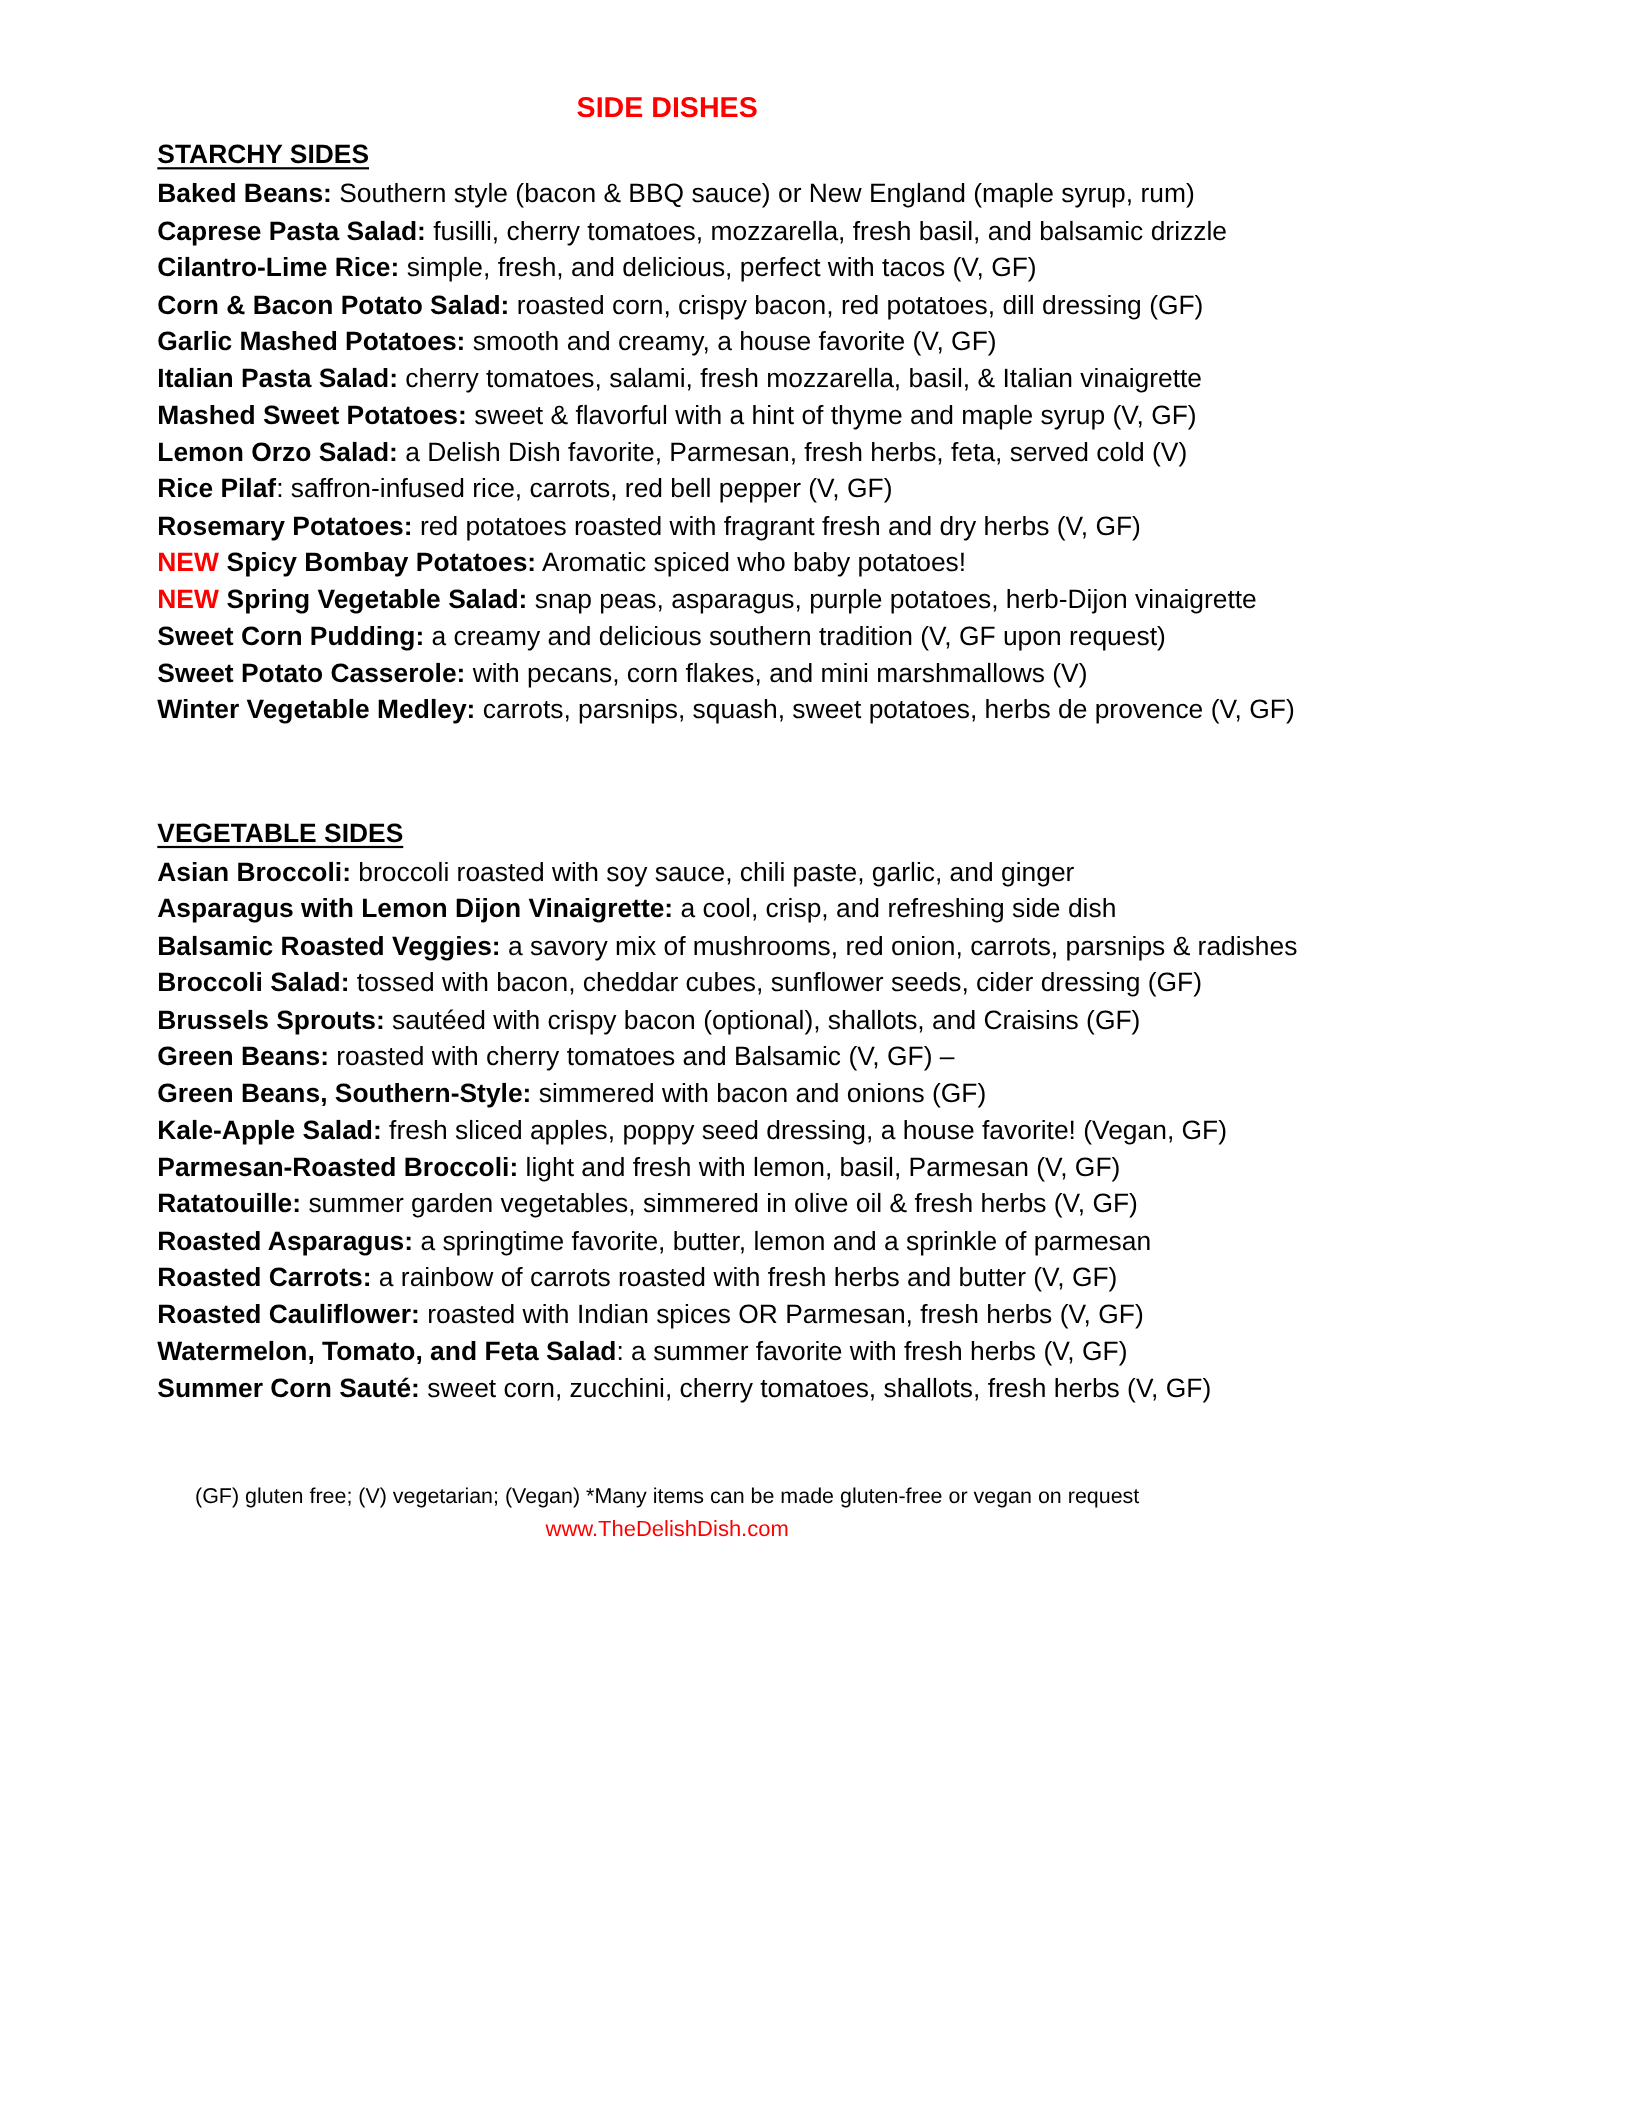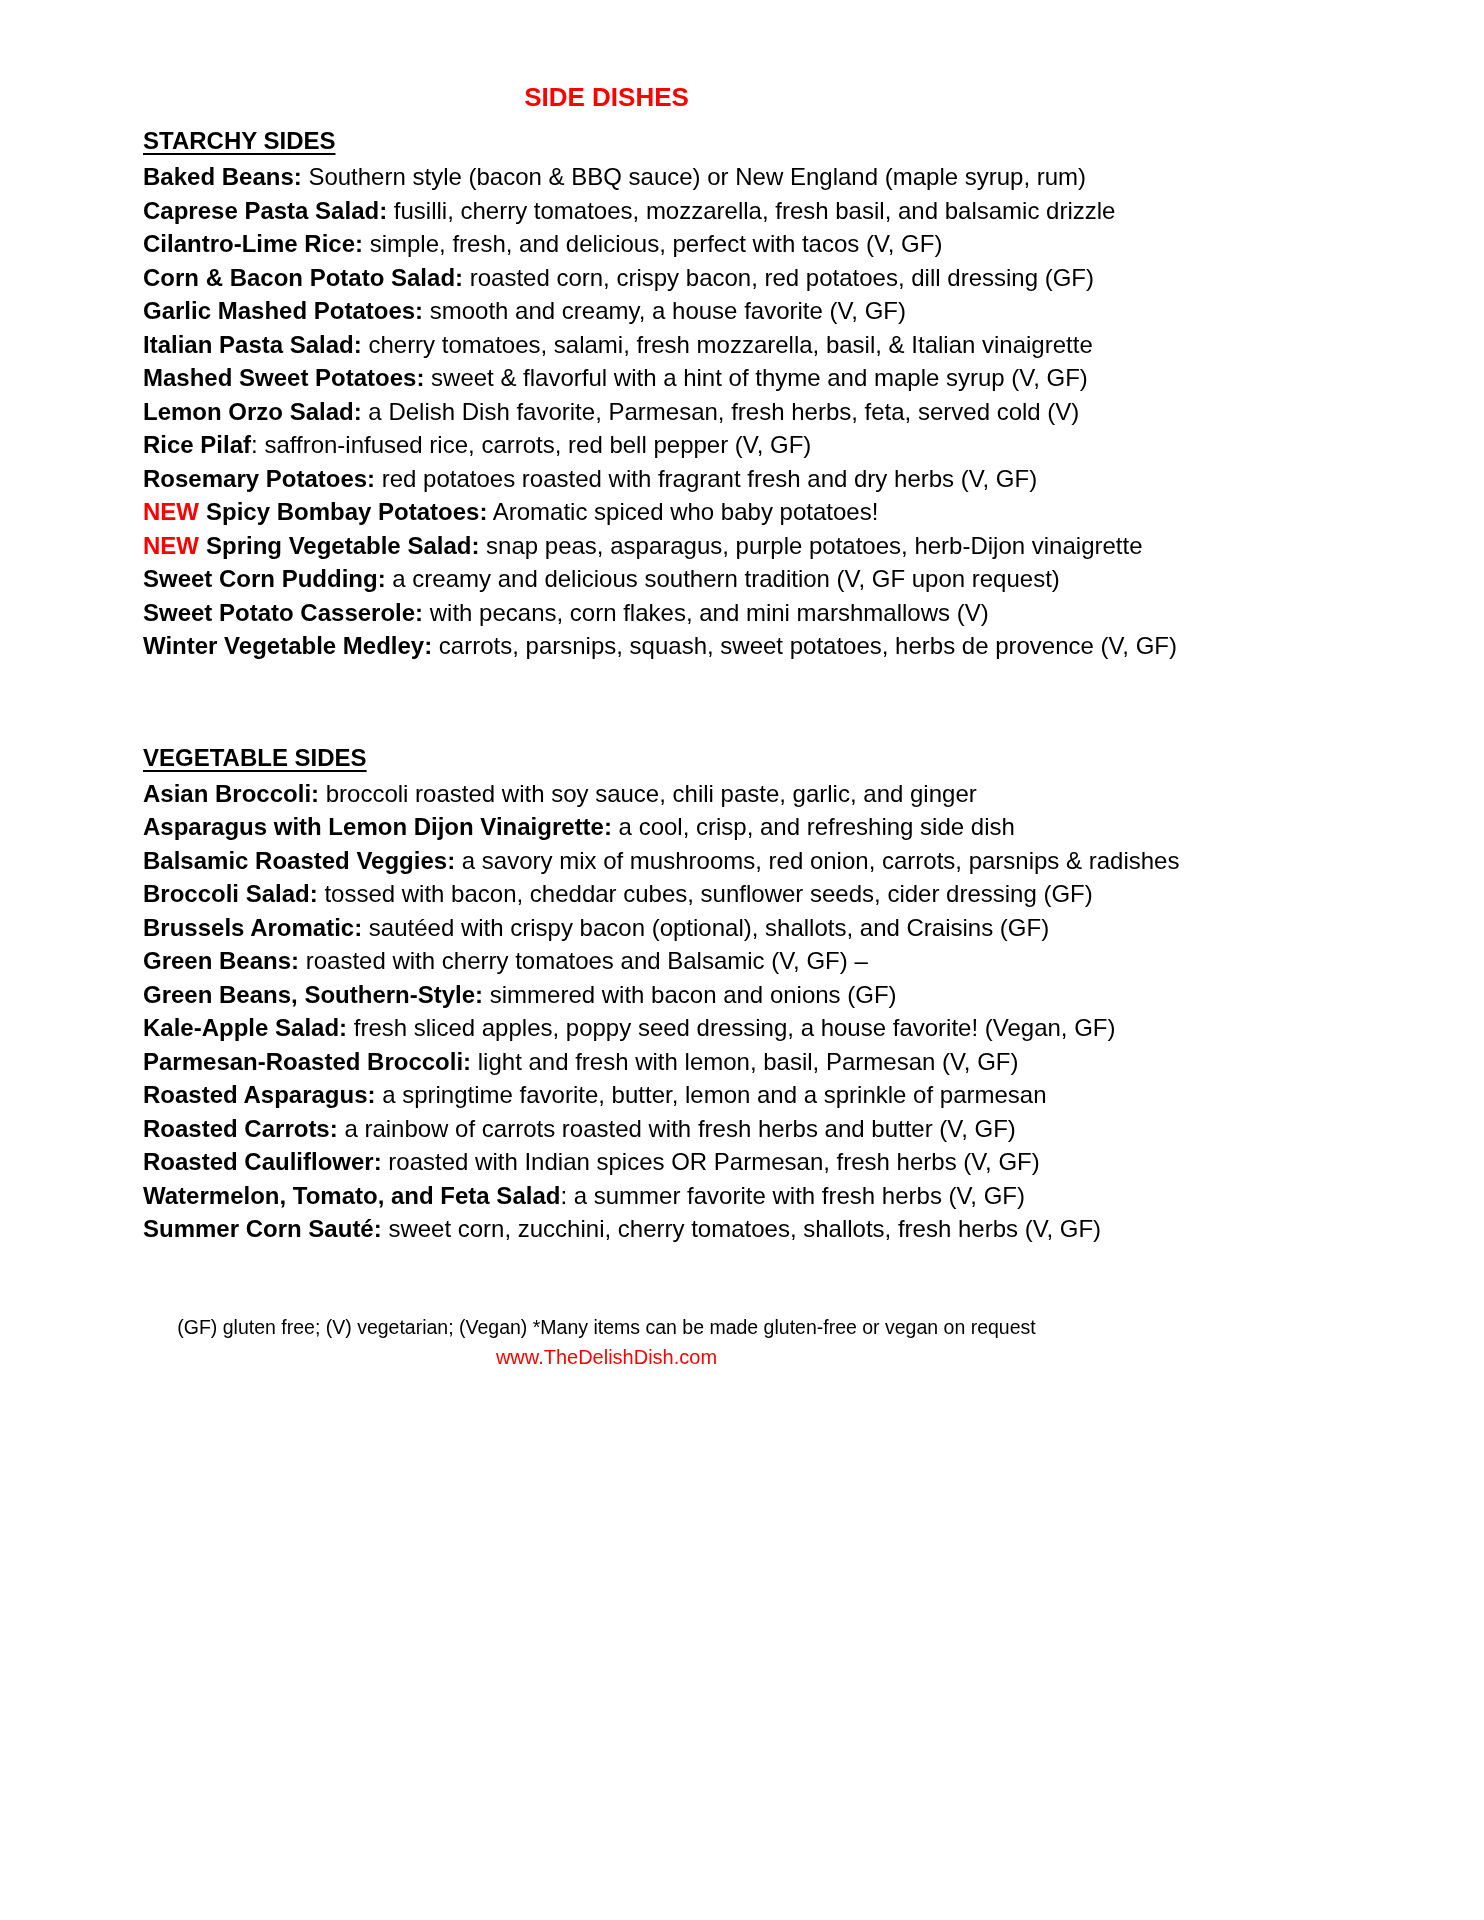--- a/index.html
+++ b/index.html
@@ -95,25 +95,26 @@
           <p class="item"><span class="item-name">Sweet Corn Pudding:</span><span class="item-desc"> a creamy and delicious southern tradition (V, GF upon request)</span></p>
           <p class="item"><span class="item-name">Sweet Potato Casserole:</span><span class="item-desc"> with pecans, corn flakes, and mini marshmallows (V)</span></p>
           <p class="item"><span class="item-name">Winter Vegetable Medley:</span><span class="item-desc"> carrots, parsnips, squash, sweet potatoes, herbs de provence (V, GF)</span></p>
         </section>
         <section>
           <h2 class="section-heading">VEGETABLE SIDES</h2>
           <p class="item"><span class="item-name">Asian Broccoli:</span><span class="item-desc"> broccoli roasted with soy sauce, chili paste, garlic, and ginger</span></p>
           <p class="item"><span class="item-name">Asparagus with Lemon Dijon Vinaigrette:</span><span class="item-desc"> a cool, crisp, and refreshing side dish</span></p>
           <p class="item"><span class="item-name">Balsamic Roasted Veggies:</span><span class="item-desc"> a savory mix of mushrooms, red onion, carrots, parsnips &amp; radishes</span></p>
           <p class="item"><span class="item-name">Broccoli Salad:</span><span class="item-desc"> tossed with bacon, cheddar cubes, sunflower seeds, cider dressing (GF)</span></p>
-          <p class="item"><span class="item-name">Brussels Aromatic:</span><span class="item-desc"> sautéed with crispy bacon (optional), shallots, and Craisins (GF)</span></p>
+          <p class="item"><span class="item-name">Brussels Sprouts:</span><span class="item-desc"> sautéed with crispy bacon (optional), shallots, and Craisins (GF)</span></p>
           <p class="item"><span class="item-name">Green Beans:</span><span class="item-desc"> roasted with cherry tomatoes and Balsamic (V, GF) –</span></p>
           <p class="item"><span class="item-name">Green Beans, Southern-Style:</span><span class="item-desc"> simmered with bacon and onions (GF)</span></p>
           <p class="item"><span class="item-name">Kale-Apple Salad:</span><span class="item-desc"> fresh sliced apples, poppy seed dressing, a house favorite! (Vegan, GF)</span></p>
           <p class="item"><span class="item-name">Parmesan-Roasted Broccoli:</span><span class="item-desc"> light and fresh with lemon, basil, Parmesan (V, GF)</span></p>
+          <p class="item"><span class="item-name">Ratatouille:</span><span class="item-desc"> summer garden vegetables, simmered in olive oil &amp; fresh herbs (V, GF)</span></p>
           <p class="item"><span class="item-name">Roasted Asparagus:</span><span class="item-desc"> a springtime favorite, butter, lemon and a sprinkle of parmesan</span></p>
           <p class="item"><span class="item-name">Roasted Carrots:</span><span class="item-desc"> a rainbow of carrots roasted with fresh herbs and butter (V, GF)</span></p>
           <p class="item"><span class="item-name">Roasted Cauliflower:</span><span class="item-desc"> roasted with Indian spices OR Parmesan, fresh herbs (V, GF)</span></p>
           <p class="item"><span class="item-name">Watermelon, Tomato, and Feta Salad</span><span class="item-desc">: a summer favorite with fresh herbs (V, GF)</span></p>
           <p class="item"><span class="item-name">Summer Corn Sauté:</span><span class="item-desc"> sweet corn, zucchini, cherry tomatoes, shallots, fresh herbs (V, GF)</span></p>
         </section>
       </div>
     <div class="footer">
       <div class="footer-note">(GF) gluten free; (V) vegetarian; (Vegan) *Many items can be made gluten-free or vegan on request</div>
       <div class="website">www.TheDelishDish.com</div>

